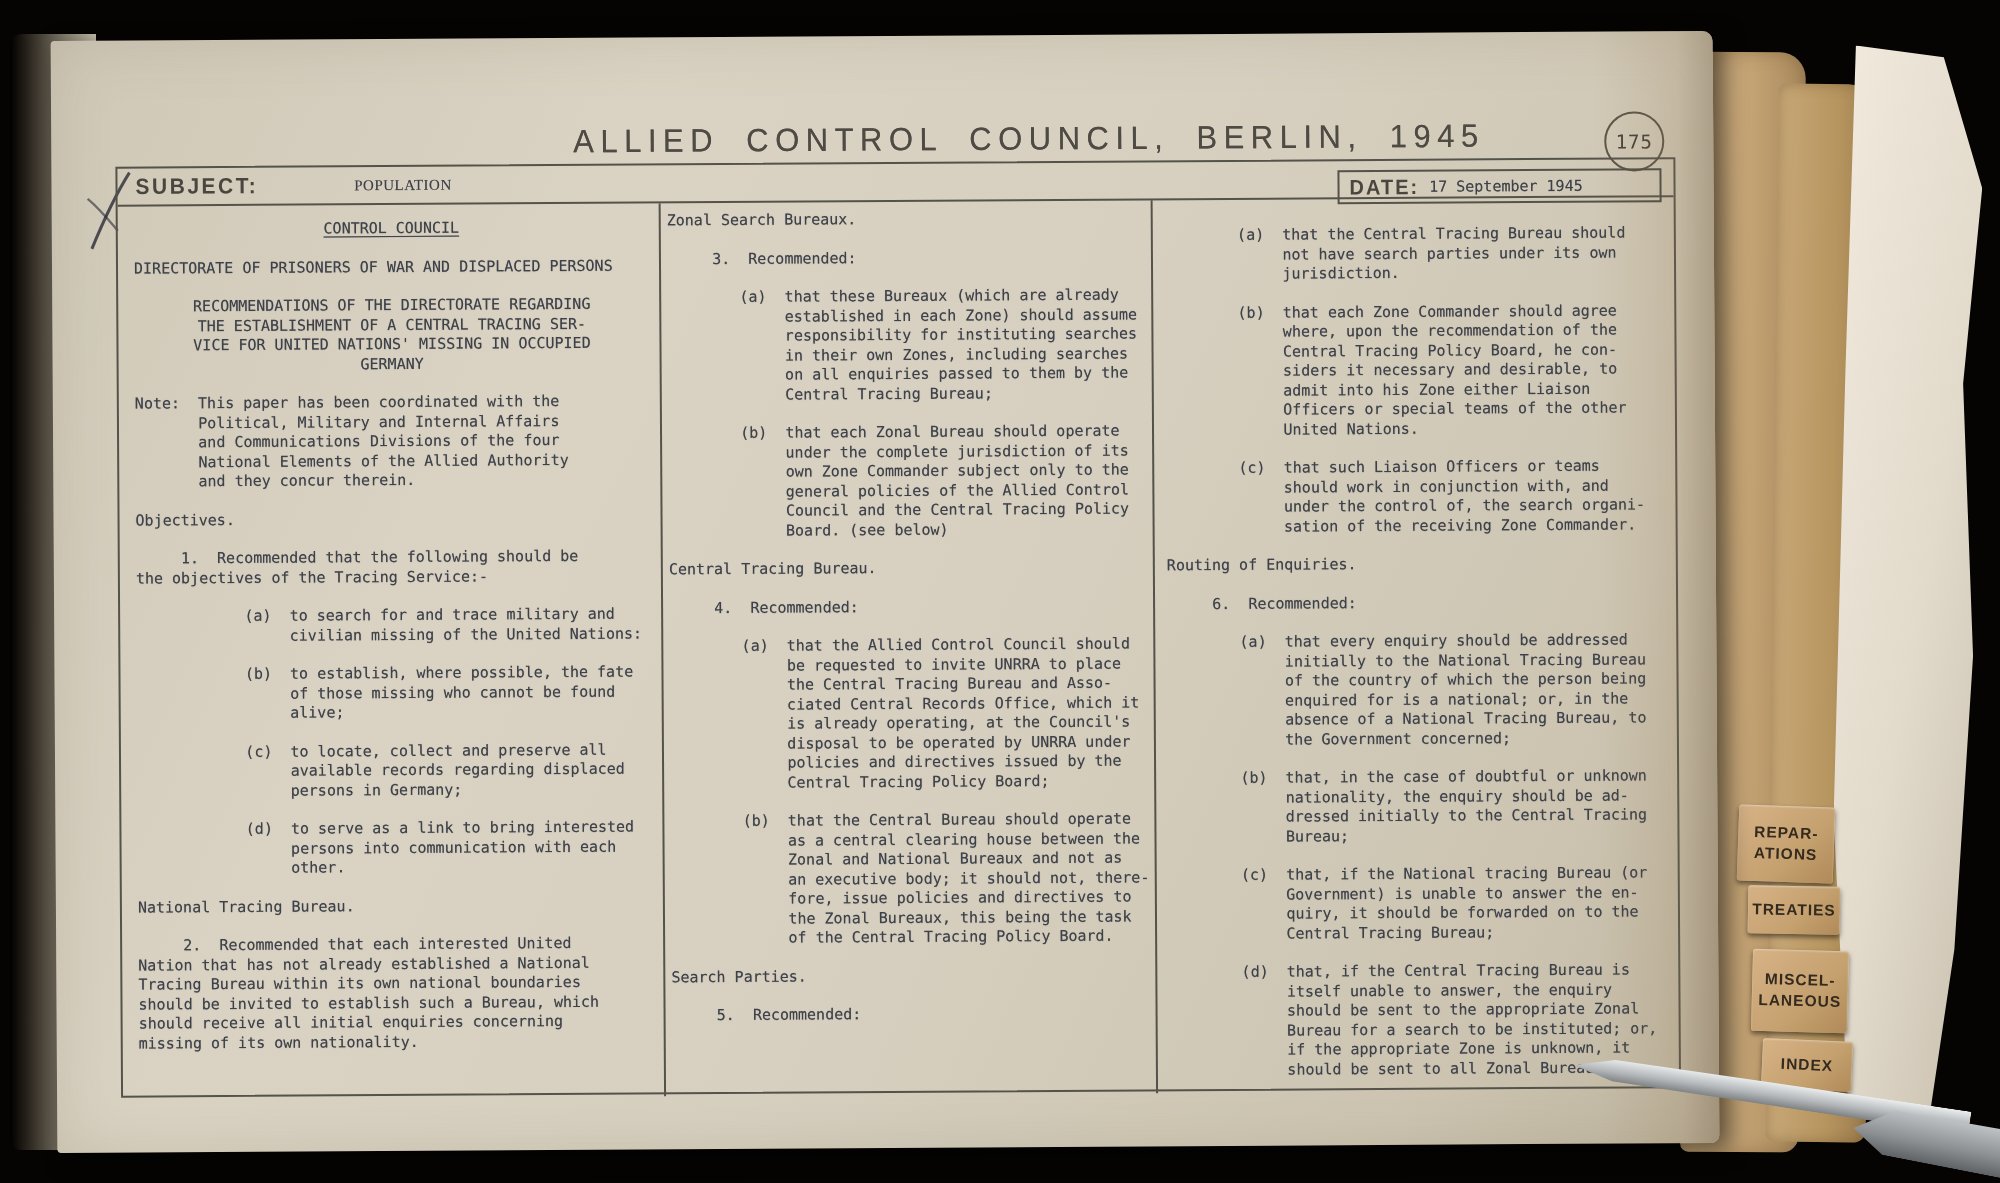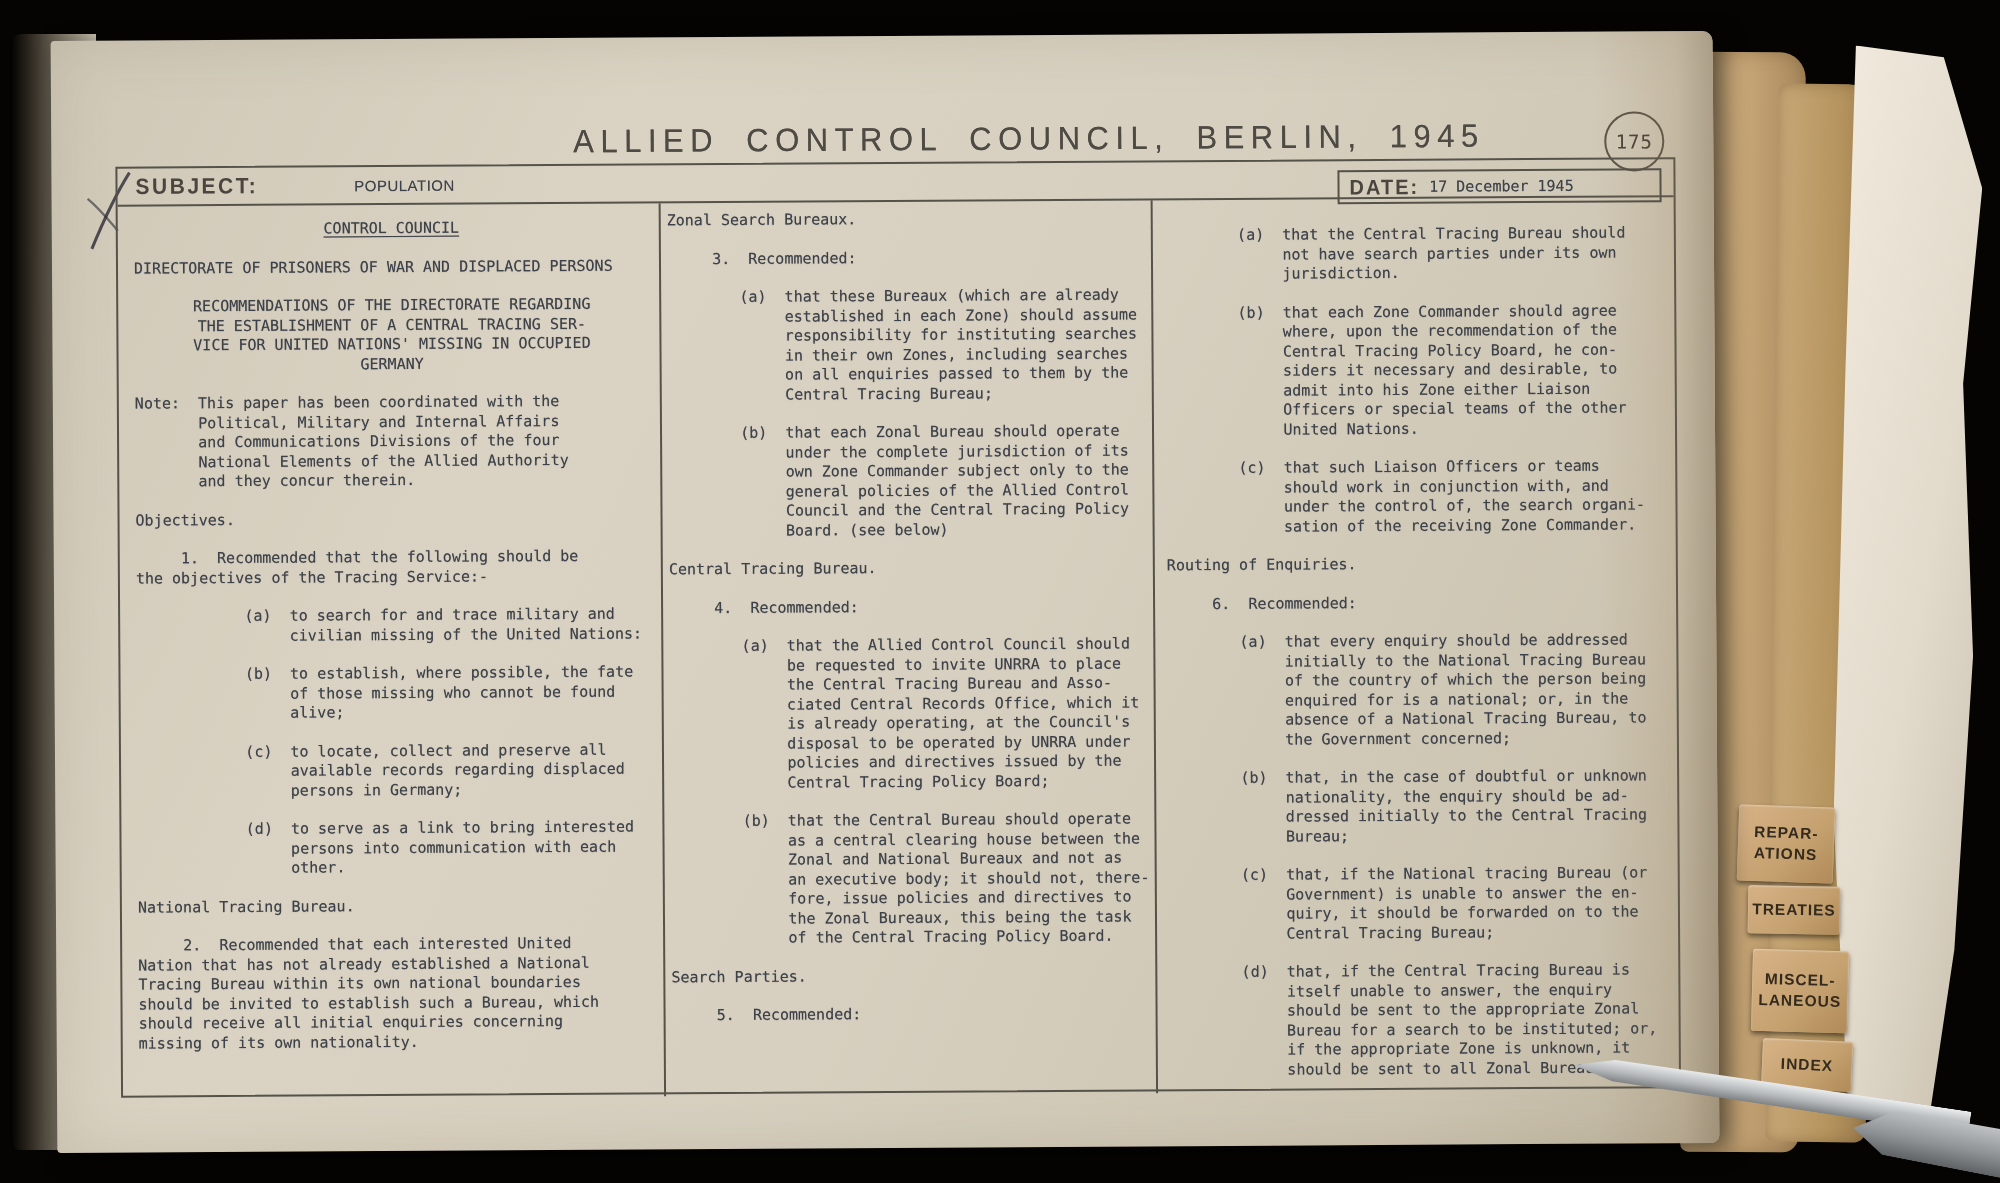--- a/index.html
+++ b/index.html
@@ -44,21 +44,21 @@
     color:#4e4a44;transform:scaleY(1.04);text-shadow:0 0 .6px rgba(70,64,56,.7);}
   .badge{position:absolute;left:1553px;top:80px;width:56px;height:56px;border:2.5px solid #5d5447;
     border-radius:50%;display:flex;align-items:center;justify-content:center;
     font-family:"DejaVu Sans Mono",monospace;font-size:19px;color:#46403a;letter-spacing:1px;}
 
   .doc-table{position:absolute;left:64px;top:126px;width:1560px;height:931px;
     border:2px solid #55524a;box-sizing:border-box;}
   .doc-header{position:relative;height:36px;display:flex;align-items:center;}
   .subject-label{font-size:21px;font-weight:bold;letter-spacing:2.5px;color:#4a463f;
     padding-left:18px;transform:scaleY(1.05);}
-  .subject-value{font-family:Liberation Sans, sans-serif;font-size:15px;color:#3d4149;
+  .subject-value{font-family:Liberation Serif, serif;font-size:15px;color:#3d4149;
     margin-left:96px;letter-spacing:.5px;text-shadow:0 .2px .6px rgba(50,54,64,.45);}
   .date-box{position:absolute;left:1220px;top:9px;width:324px;height:34px;border:2px solid #55524a;
     box-sizing:border-box;display:flex;align-items:center;padding-left:10px;gap:10px;z-index:2;}
   .date-label{font-size:20px;font-weight:bold;letter-spacing:2px;color:#4a463f;transform:scaleY(1.05);}
   .date-value{font-family:"DejaVu Sans Mono",monospace;font-size:15px;color:#3d4149;
     text-shadow:0 .2px .6px rgba(50,54,64,.45);}
 
   .doc-columns{display:flex;height:895px;border-top:2px solid #55524a;box-sizing:border-box;}
   .col{box-sizing:border-box;overflow:hidden;}
   .c1{width:543px;border-right:2px solid #55524a;padding:14px 10px 0 16px;}
@@ -108,21 +108,21 @@
       <path d="M8 30 C 18 38, 28 50, 38 62" stroke="#2a2b35" stroke-width="2.4" fill="none" opacity="0.6"></path>
     </svg>
 
     <div class="doc-table">
 
       <div class="doc-header">
         <span class="subject-label">SUBJECT:</span>
         <span class="subject-value">POPULATION</span>
         <div class="date-box">
           <span class="date-label">DATE:</span>
-          <span class="date-value">17 December 1945</span>
+          <span class="date-value">17 September 1945</span>
         </div>
       </div>
 
       <div class="doc-columns">
 
         <div class="col c1">
           <div class="blk ctr u">CONTROL COUNCIL</div>
           <div class="blk">DIRECTORATE OF PRISONERS OF WAR AND DISPLACED PERSONS</div>
           <div class="blk ctr">RECOMMENDATIONS OF THE DIRECTORATE REGARDING
 THE ESTABLISHMENT OF A CENTRAL TRACING SER-

